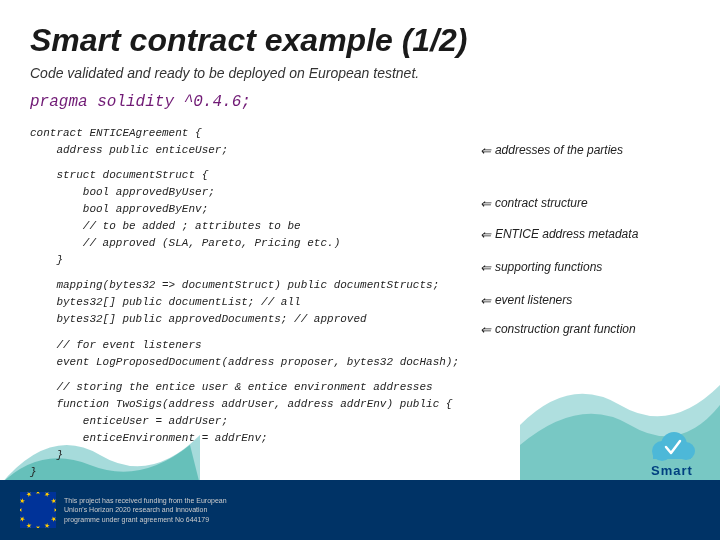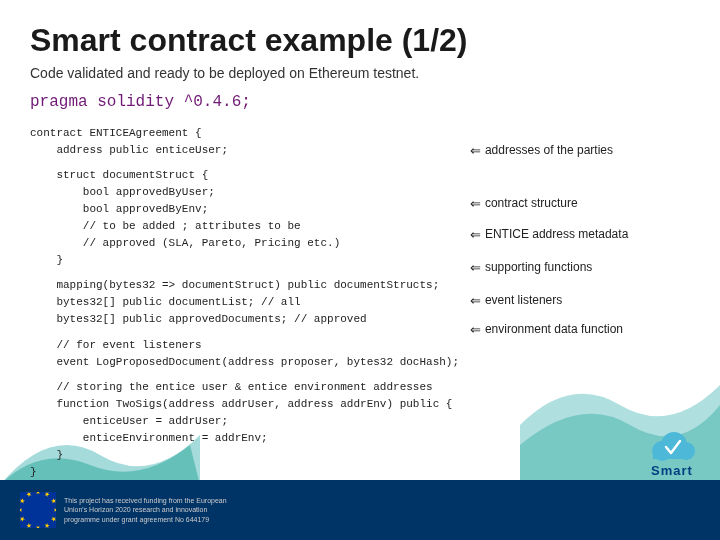--- a/index.html
+++ b/index.html
@@ -6,23 +6,24 @@
     body {
       width: 720px;
       height: 540px;
       background: #ffffff;
       font-family: Arial, sans-serif;
       overflow: hidden;
       position: relative;
     }
 
     .main-content {
-      padding: 22px 40px 0 30px;
+      padding: 22px 30px 0 30px;
       position: relative;
       z-index: 2;
+      font-style: italic;
     }
 
     .title {
       font-size: 32px;
       font-weight: bold;
       color: #1a1a1a;
       margin-bottom: 6px;
     }
 
     .subtitle {
@@ -183,21 +184,21 @@
     <rect x="11" y="26" width="38" height="8" fill="#4db8d8"></rect>
 
     <polyline points="24,22 29,28 38,16" stroke="white" stroke-width="2.5" fill="none" stroke-linecap="round" stroke-linejoin="round"></polyline>
   </svg>
   <span class="entice-text">Smart</span>
 </div>
 
 <div class="main-content">
 
   <h1 class="title">Smart contract example (1/2)</h1>
-  <p class="subtitle">Code validated and ready to be deployed on Ethereum testnet.</p>
+  <p class="subtitle">Code validated and ready to be deployed on European testnet.</p>
   <p class="pragma-line">pragma solidity ^0.4.6;</p>
 
   <div class="code-annotations">
     <div class="code-block">
 
       <div class="code-section">
         <div>contract ENTICEAgreement {</div>
         <div>&nbsp;&nbsp;&nbsp;&nbsp;address public enticeUser;</div>
       </div>
 
@@ -248,21 +249,21 @@
       <div class="annotation ann-4">
         <span class="arrow">⇐</span>
         <span>supporting functions</span>
       </div>
       <div class="annotation ann-5">
         <span class="arrow">⇐</span>
         <span>event listeners</span>
       </div>
       <div class="annotation ann-6">
         <span class="arrow">⇐</span>
-        <span>environment data function</span>
+        <span>construction grant function</span>
       </div>
     </div>
   </div>
 
 </div>
 
 <div class="footer">
   <div class="footer-eu-logo">
     <svg class="eu-stars" viewBox="0 0 36 36" xmlns="http://www.w3.org/2000/svg">
       <rect width="36" height="36" fill="#003399"></rect>

